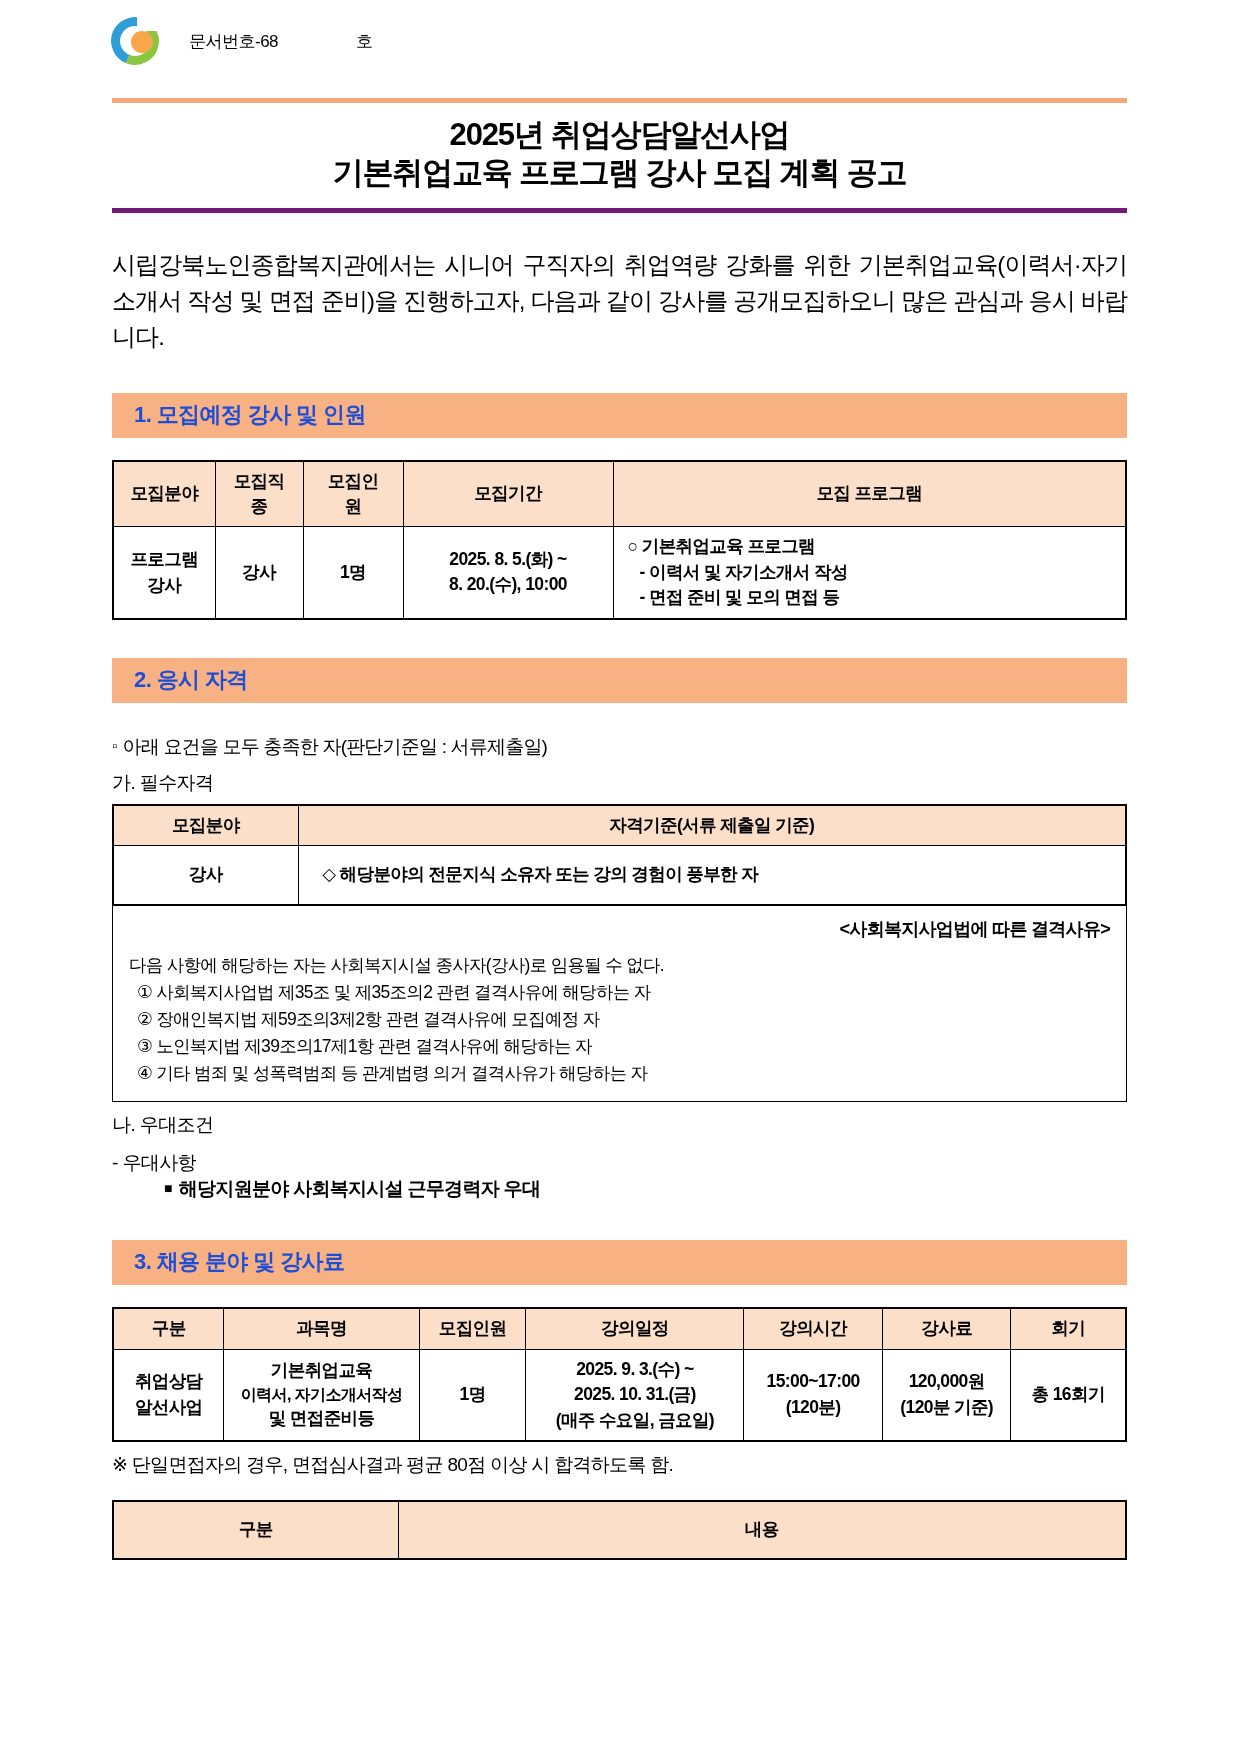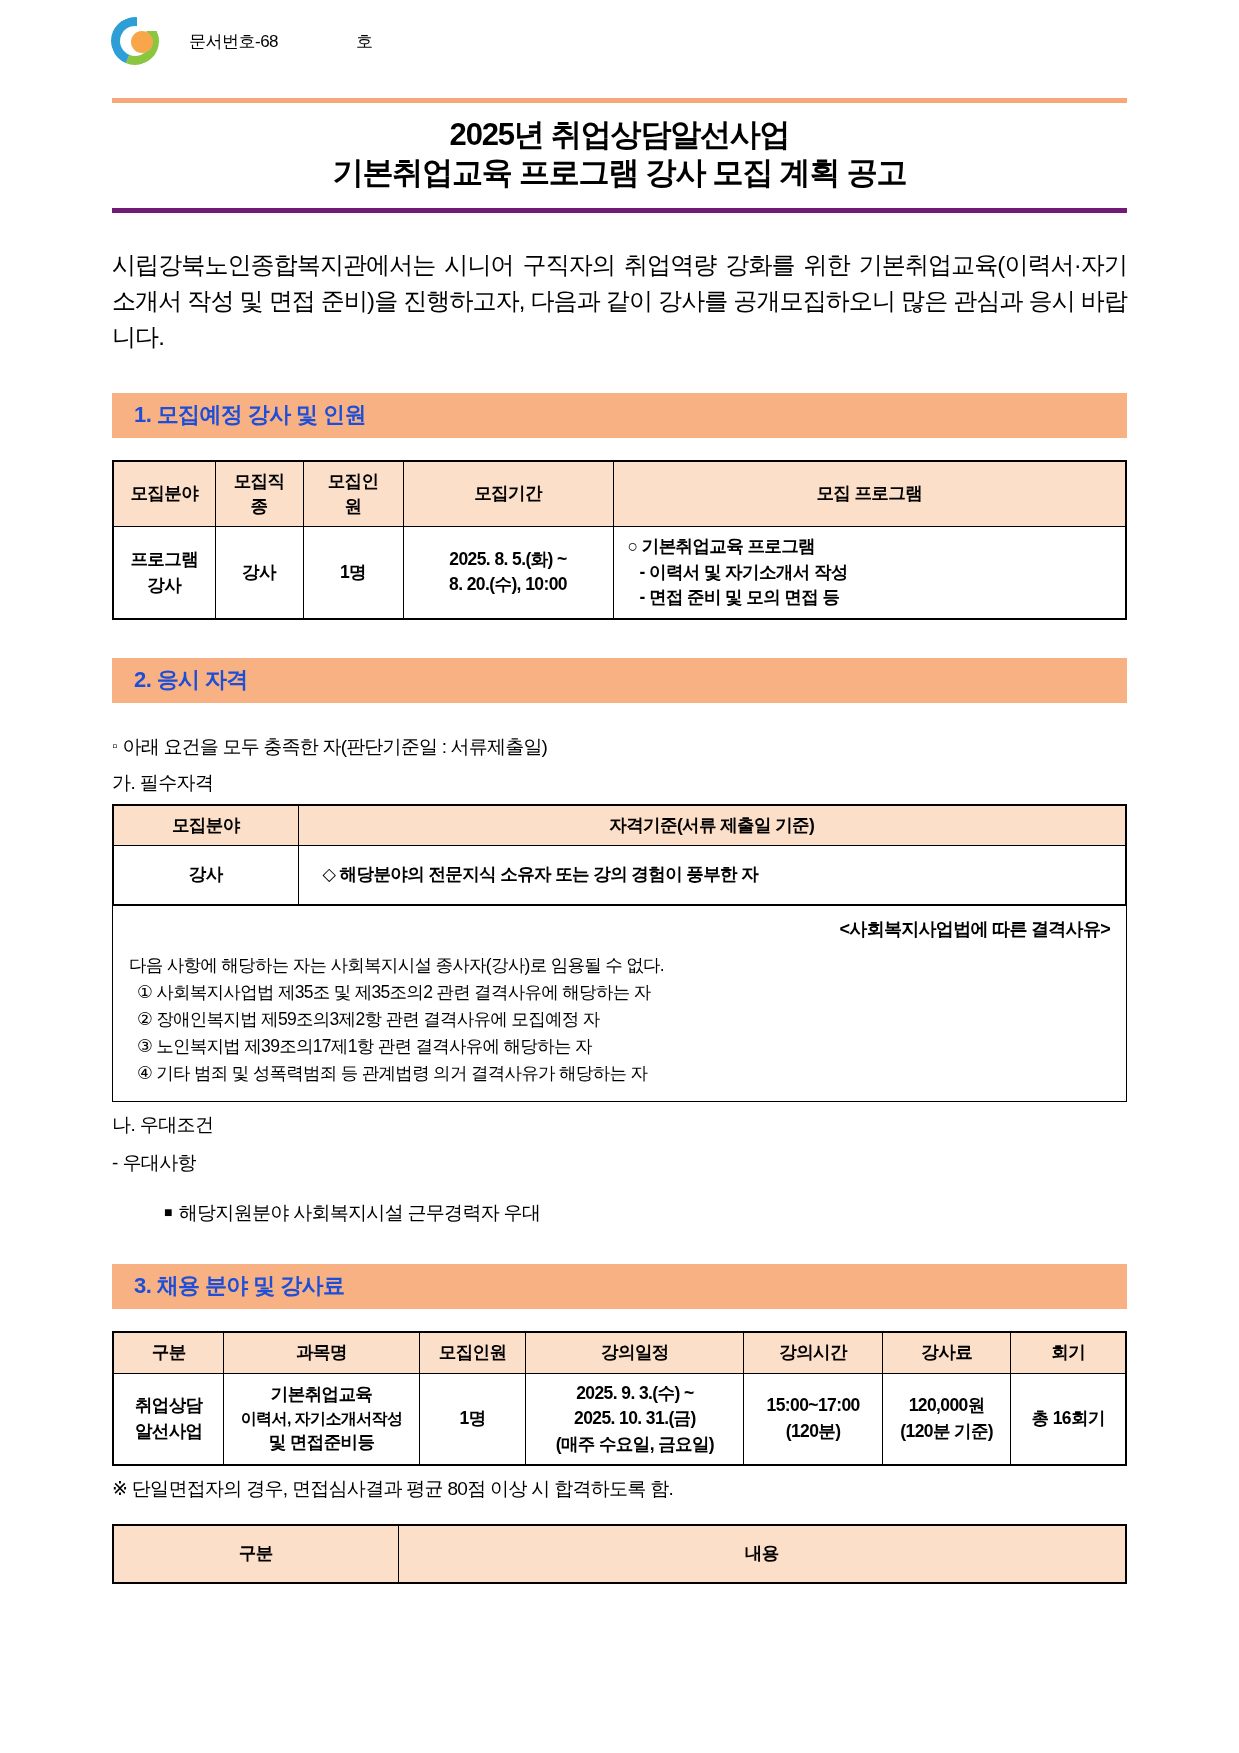--- a/index.html
+++ b/index.html
@@ -167,24 +167,24 @@
     font-size: 18px;
     margin-bottom: 8px;
   }
   .note-item { padding-left: 8px; }
   .bullet-line {
     margin-top: 12px;
     font-size: 19px;
     letter-spacing: -0.6px;
   }
   .bullet-indent {
-    margin-top: 24px;
+    margin-top: 0;
     margin-left: 52px;
     font-size: 19px;
-    font-weight: normal;
+    font-weight: bold;
     letter-spacing: -0.7px;
   }
   .bullet-indent .sqf { font-size: 14px; vertical-align: 2px; margin-right: 7px; }
 
   
   .footnote {
     margin-top: 10px;
     font-size: 19px;
     letter-spacing: -0.7px;
   }

